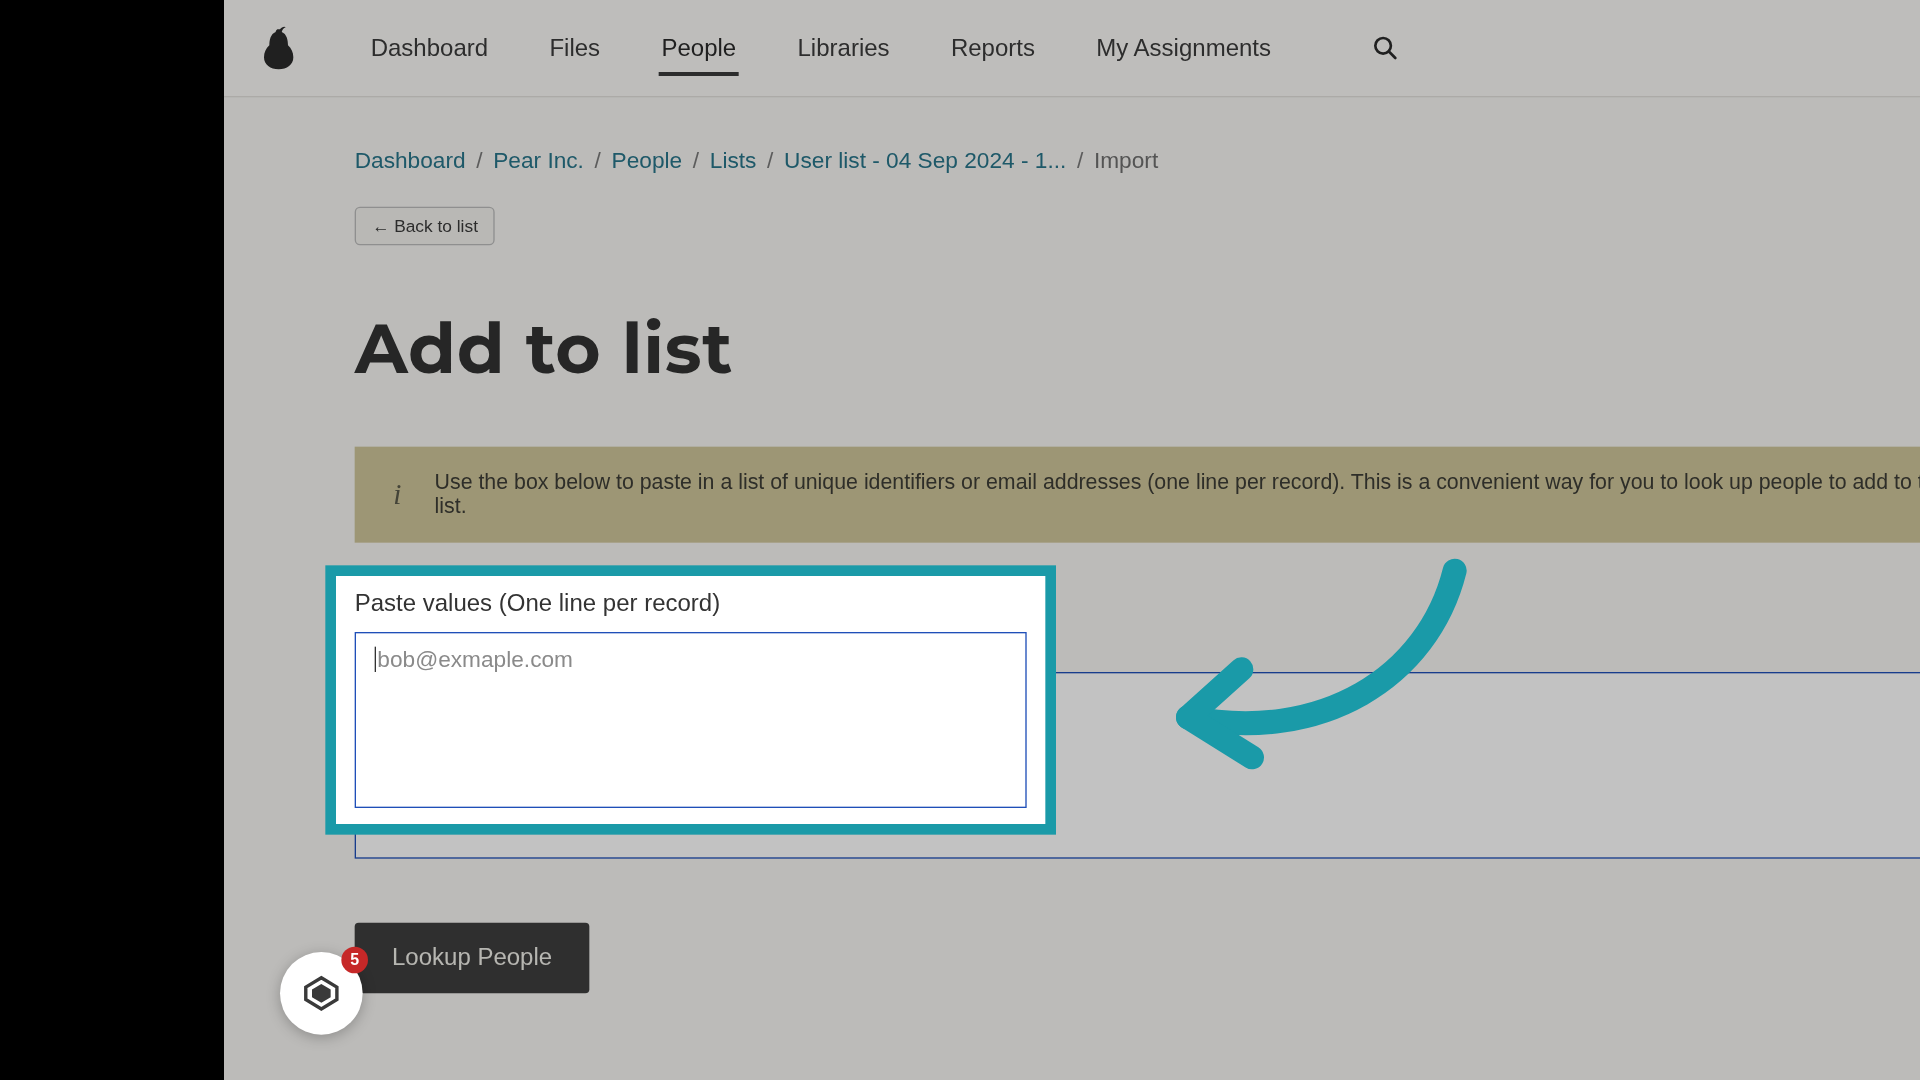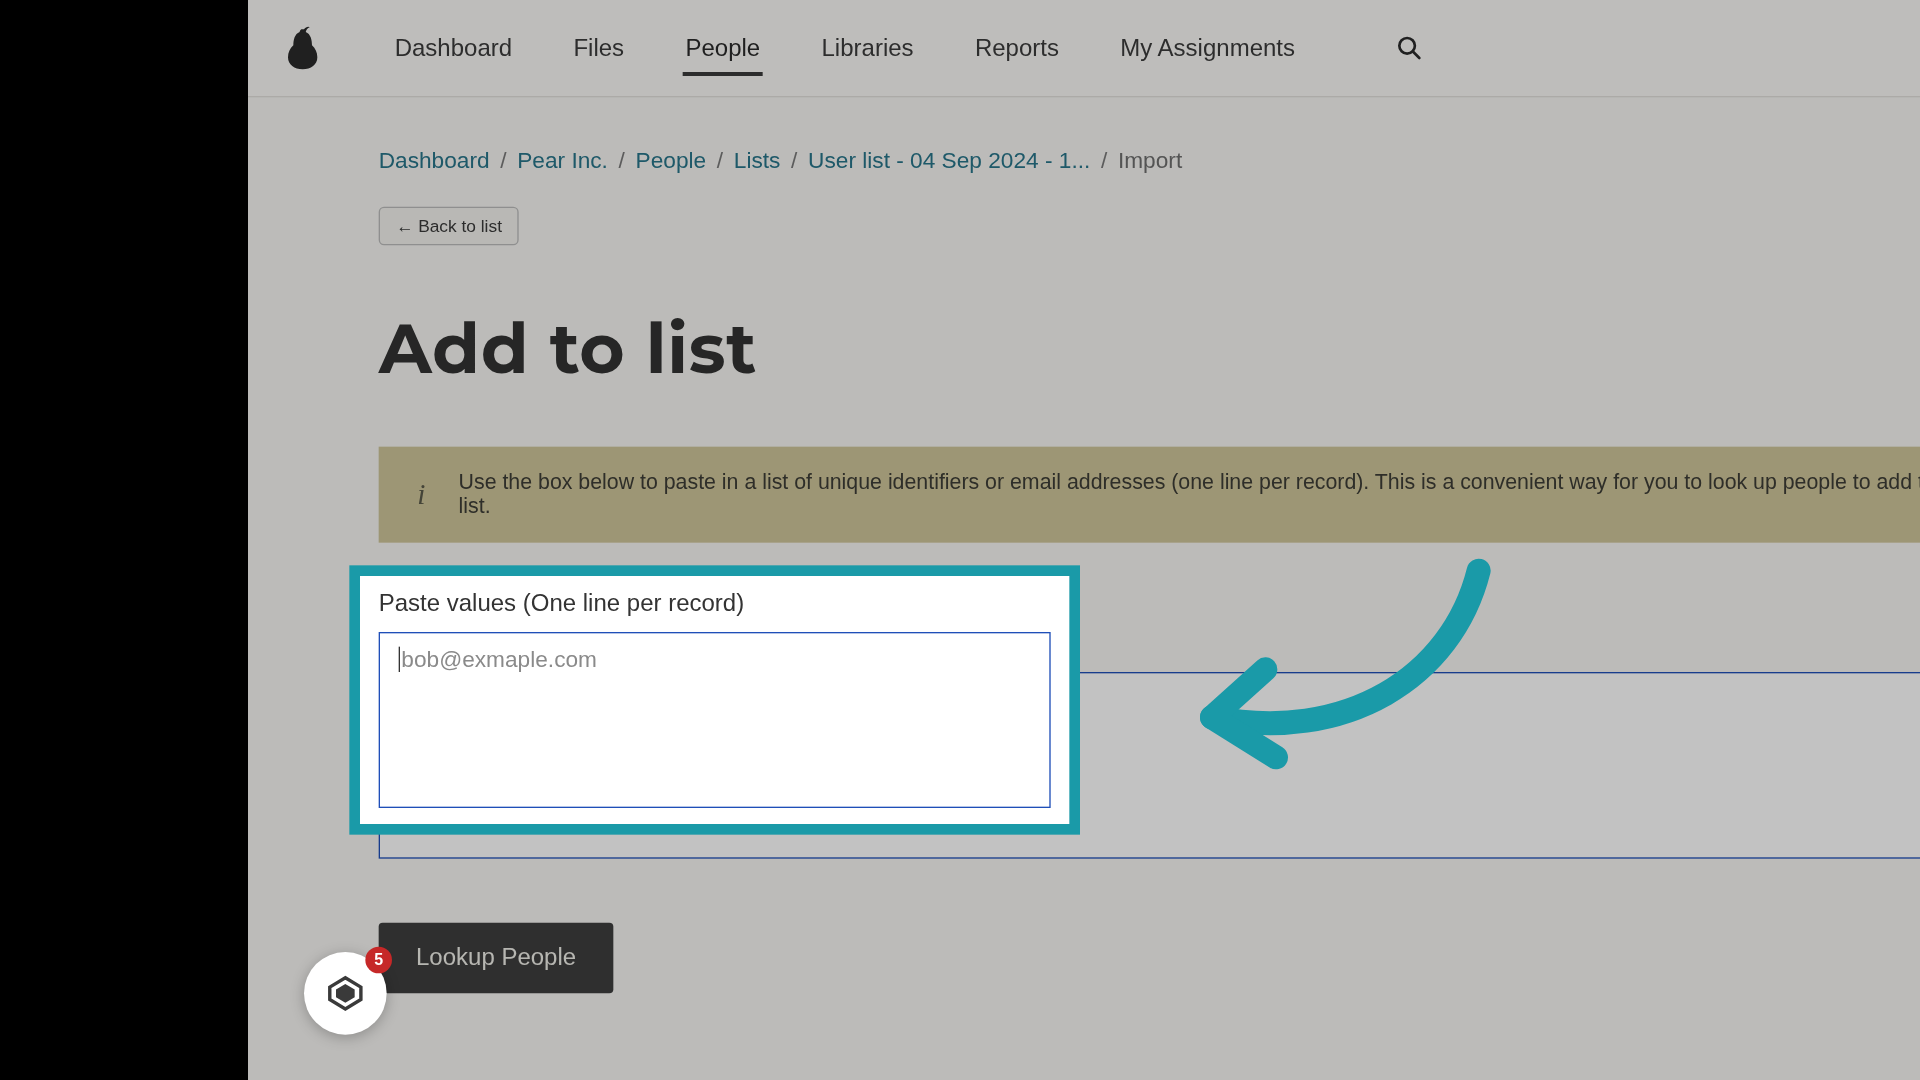--- a/index.html
+++ b/index.html
@@ -1,20 +1,20 @@
 <!DOCTYPE html>
 <html><head>
 <meta charset="utf-8">
 <style>
   * { box-sizing: border-box; margin: 0; padding: 0; }
   html, body { width: 1920px; height: 1080px; font-family: "Segoe UI", "Helvetica Neue", Arial, sans-serif; background:#000; }
   .stage { position:relative; width:1920px; height:1080px; background:#000; }
   .letterbox-left, .letterbox-right { position:absolute; top:0; width:240px; height:1080px; background:#000; }
   .letterbox-left { left:0; } .letterbox-right { right:0; }
-  .app-wrap { position:absolute; left:248px; top:0; width:1440px; height:848px; }
+  .app-wrap { position:absolute; left:224px; top:0; width:1440px; height:848px; }
   .scaler { width:1440px; height:810px; transform:scale(1.333333); transform-origin:top left; }
   .app { position:relative; width:1440px; height:810px; background:#f7f6f3; overflow:hidden; }
 
   
   .topbar { position:relative; height:73px; border-bottom:1px solid #e2e0dc; background:#faf9f6; display:flex; align-items:center; padding:0 28px; }
   .logo { width:26px; height:36px; margin-right:56px; display:flex; align-items:center; justify-content:center; }
   .logo svg { width:24px; height:34px; }
   .nav { display:flex; align-items:center; gap:46px; }
   .nav-item { font-size:18px; color:#3c3c3c; cursor:pointer; padding:24px 0; position:relative; }
   .nav-item.active { color:#2b2b2b; }

